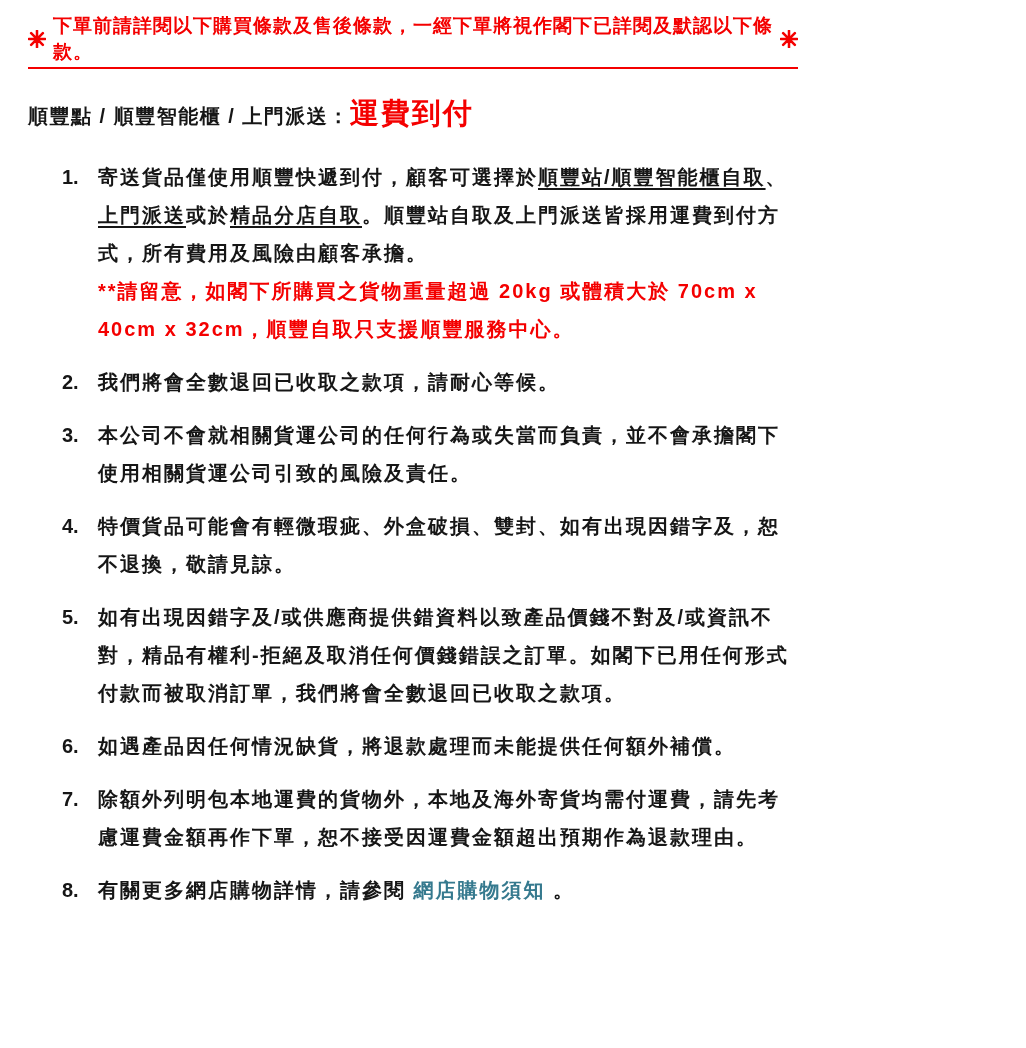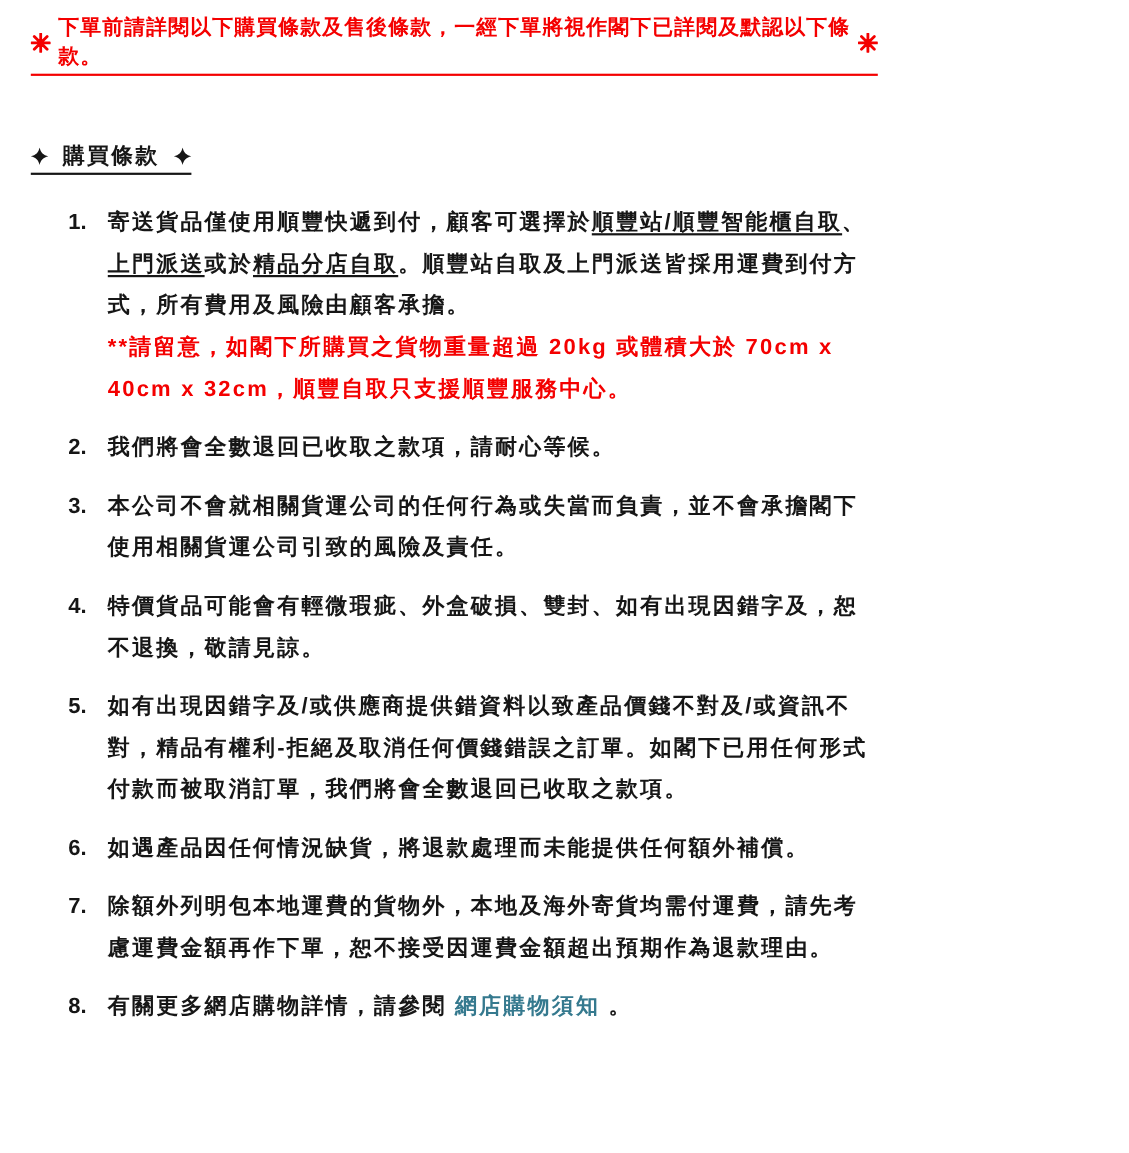--- a/index.html
+++ b/index.html
@@ -115,34 +115,26 @@
       <path d="M12 1 V23 M1 12 H23 M4.2 4.2 L19.8 19.8 M19.8 4.2 L4.2 19.8" stroke="#f40000" stroke-width="3.4" stroke-linecap="round" fill="none"></path>
     </svg>
     <span>下單前請詳閱以下購買條款及售後條款，一經下單將視作閣下已詳閱及默認以下條款。</span>
     <svg width="18" height="18" viewBox="0 0 24 24" aria-hidden="true">
       <path d="M12 1 V23 M1 12 H23 M4.2 4.2 L19.8 19.8 M19.8 4.2 L4.2 19.8" stroke="#f40000" stroke-width="3.4" stroke-linecap="round" fill="none"></path>
     </svg>
   </div>
 
   
 
+  <p class="ship-line1">
+    <span>順豐點 / 順豐智能櫃 / 上門派送：</span><span class="fee-value">運費到付</span>
+  </p>
 
 
   
-  <h2 class="sec-heading" id="terms-heading">
-    <span class="heading-inner">
-      <svg width="16" height="16" viewBox="0 0 24 24" aria-hidden="true">
-        <path d="M12 0 C13.6 7 17 10.4 24 12 C17 13.6 13.6 17 12 24 C10.4 17 7 13.6 0 12 C7 10.4 10.4 7 12 0 Z" fill="#161616"></path>
-      </svg>
-      <span>購買條款</span>
-      <svg width="16" height="16" viewBox="0 0 24 24" aria-hidden="true">
-        <path d="M12 0 C13.6 7 17 10.4 24 12 C17 13.6 13.6 17 12 24 C10.4 17 7 13.6 0 12 C7 10.4 10.4 7 12 0 Z" fill="#161616"></path>
-      </svg>
-    </span>
-  </h2>
 
   <ol class="terms-list">
       <li>
         <span class="num">1.</span>
         <div class="item-body">
           <p><span>寄送貨品僅使用順豐快遞到付，顧客可選擇於</span><span class="u">順豐站/順豐智能櫃自取</span><span>、</span><span class="u">上門派送</span><span>或於</span><span class="u">精品分店自取</span><span>。順豐站自取及上門派送皆採用運費到付方式，所有費用及風險由顧客承擔。</span></p>
           <p class="red-note">**請留意，如閣下所購買之貨物重量超過 20kg 或體積大於 70cm x 40cm x 32cm，順豐自取只支援順豐服務中心。</p>
         </div>
       </li>
       <li>

